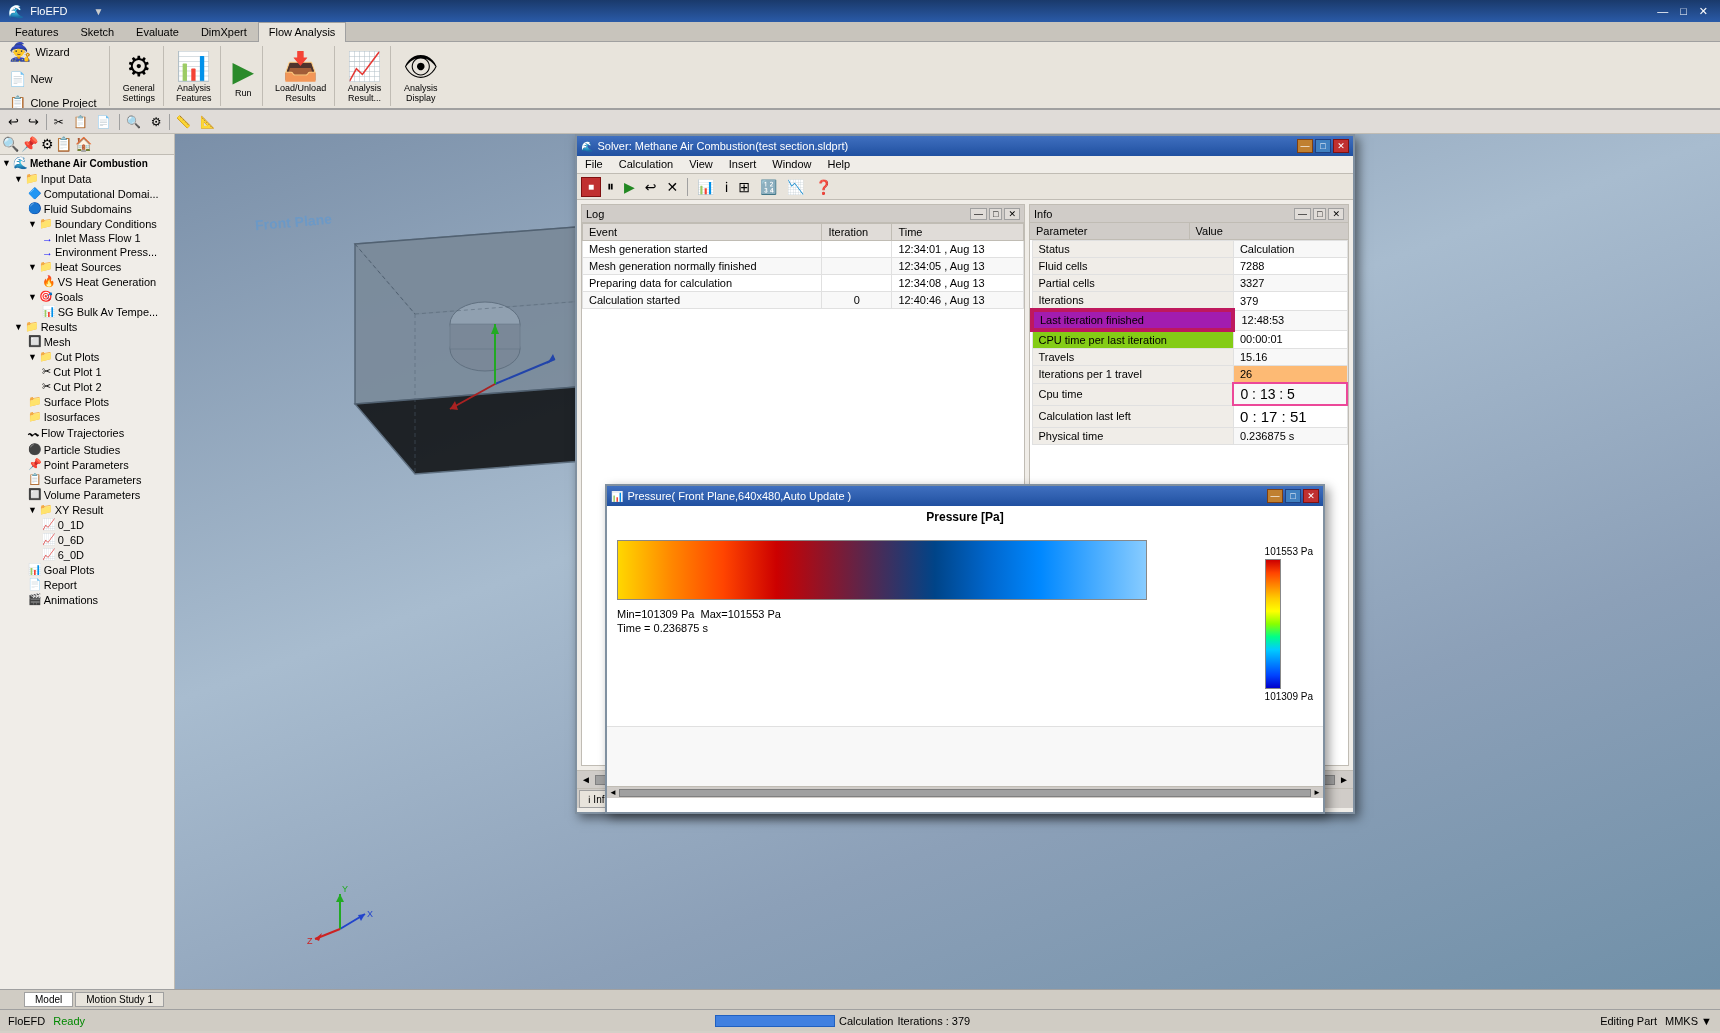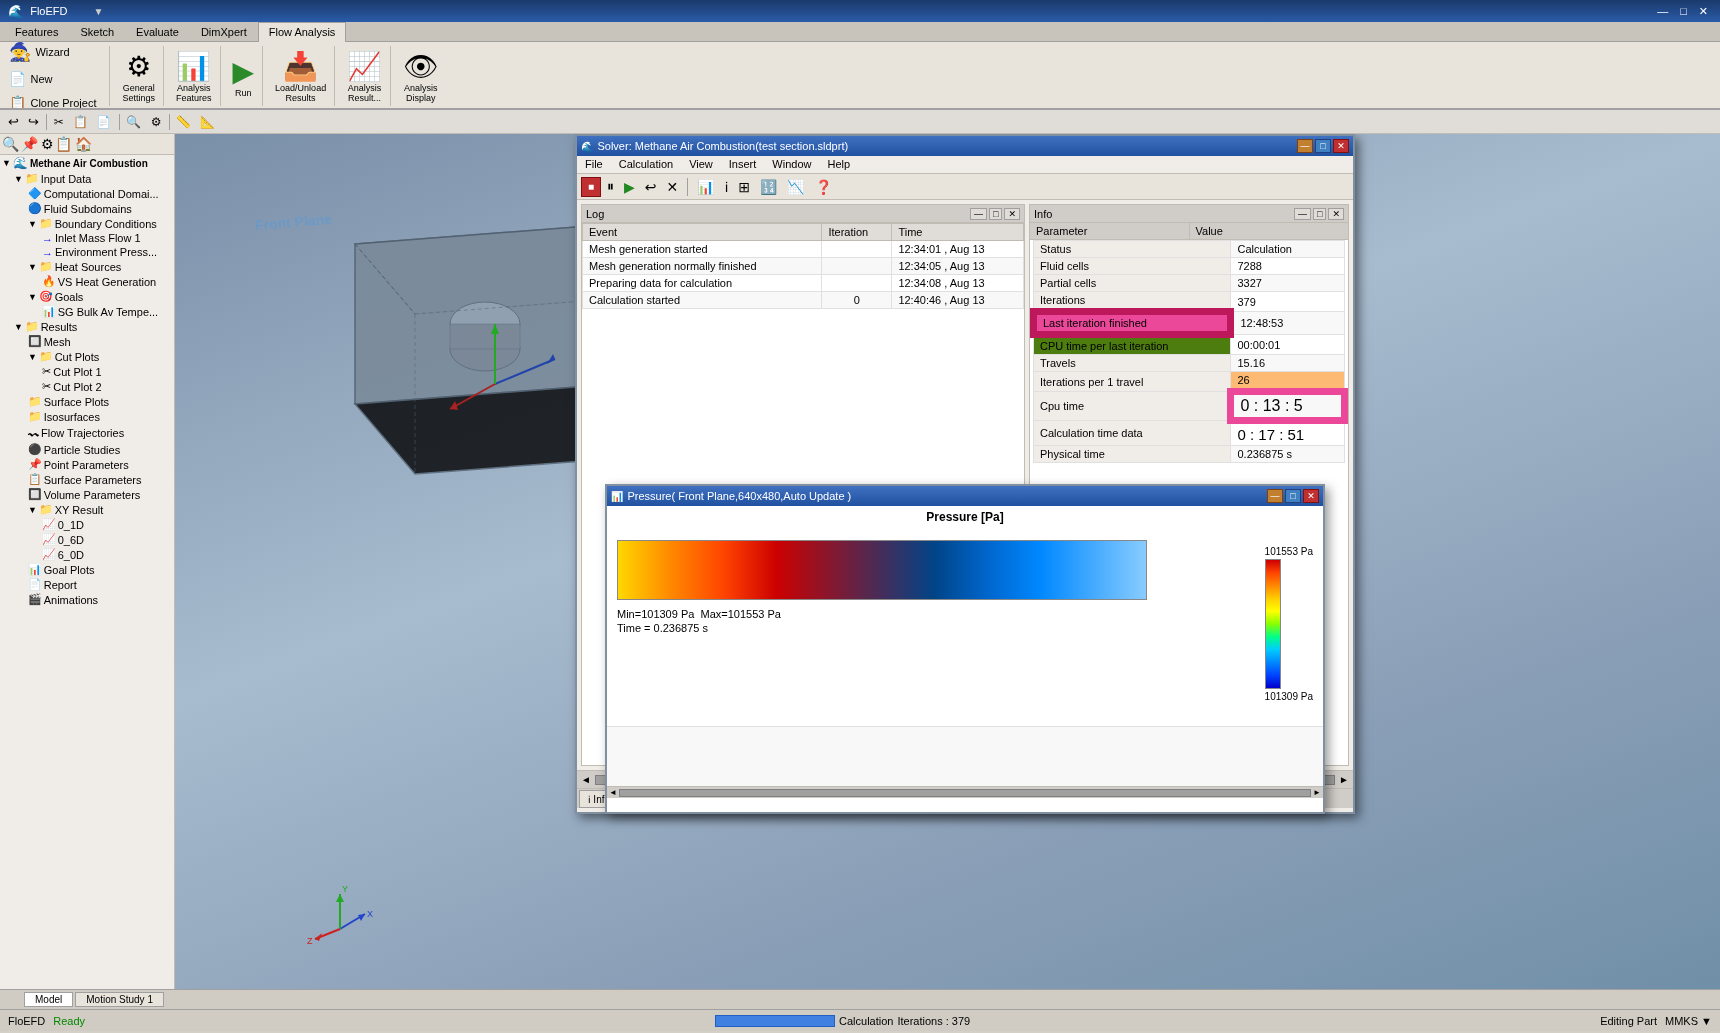--- a/index.html
+++ b/index.html
@@ -412,41 +412,41 @@
                   </tr>
                   <tr style="background: rgb(248, 248, 248);">
                     <td style="background:#f0ede8;padding:2px 6px;font-size:11px;border:1px solid #e0e0e0;">Partial cells</td>
                     <td style="padding:2px 6px;font-size:11px;border:1px solid #e0e0e0;">3327</td>
                   </tr>
                   <tr style="background: white;">
                     <td style="background:#f0ede8;padding:2px 6px;font-size:11px;border:1px solid #e0e0e0;margin-top:32px;">Iterations</td>
                     <td style="padding:2px 6px;font-size:11px;border:1px solid #e0e0e0;">379</td>
                   </tr>
                   <tr style="background: rgb(248, 248, 248);">
-                    <td style="background:#ec4899;padding:2px 6px;font-size:11px;border:7px solid #be185d;">Last iteration finished</td>
+                    <td style="background:#a21caf;padding:2px 6px;font-size:11px;border:4px solid #be185d;">Last iteration finished</td>
                     <td style="padding:2px 6px;font-size:11px;border:1px solid #e0e0e0;">12:48:53</td>
                   </tr>
                   <tr style="background: white;">
-                    <td style="background:#4d7c0f;padding:2px 6px;font-size:11px;border:1px solid #e0e0e0;">CPU time per last iteration</td>
+                    <td style="background:#84cc16;padding:2px 6px;font-size:11px;border:1px solid #e0e0e0;">CPU time per last iteration</td>
                     <td style="padding:2px 6px;font-size:11px;border:1px solid #e0e0e0;">00:00:01</td>
                   </tr>
                   <tr style="background: rgb(248, 248, 248);">
                     <td style="background:#f0ede8;padding:2px 6px;font-size:11px;border:1px solid #e0e0e0;">Travels</td>
                     <td style="padding:2px 6px;font-size:11px;border:1px solid #e0e0e0;">15.16</td>
                   </tr>
                   <tr style="background: #fdba74;">
                     <td style="background:#f0ede8;padding:2px 6px;font-size:11px;border:1px solid #e0e0e0;">Iterations per 1 travel</td>
                     <td style="padding:2px 6px;font-size:11px;border:1px solid #e0e0e0;">26</td>
                   </tr>
                   <tr style="background: rgb(248, 248, 248);">
                     <td style="background:#f0ede8;padding:2px 6px;font-size:11px;border:1px solid #e0e0e0;">Cpu time</td>
-                    <td style="padding:2px 6px;font-size:16px;border:7px solid #ec4899;">0 : 13 : 5</td>
+                    <td style="padding:2px 6px;font-size:14px;border:2px solid #ec4899;">0 : 13 : 5</td>
                   </tr>
                   <tr style="background: white;">
-                    <td style="background:#f0ede8;padding:2px 6px;font-size:11px;border:1px solid #e0e0e0;">Calculation time data</td>
+                    <td style="background:#f0ede8;padding:2px 6px;font-size:11px;border:1px solid #e0e0e0;">Calculation last left</td>
                     <td style="padding:2px 6px;font-size:15px;border:1px solid #e0e0e0;">0 : 17 : 51</td>
                   </tr>
                   <tr style="background: rgb(248, 248, 248);">
                     <td style="background:#f0ede8;padding:2px 6px;font-size:11px;border:1px solid #e0e0e0;">Physical time</td>
                     <td style="padding:2px 6px;font-size:11px;border:1px solid #e0e0e0;">0.236875 s</td>
                   </tr>
                 </tbody>
             </table>
           </div>
         </div>

